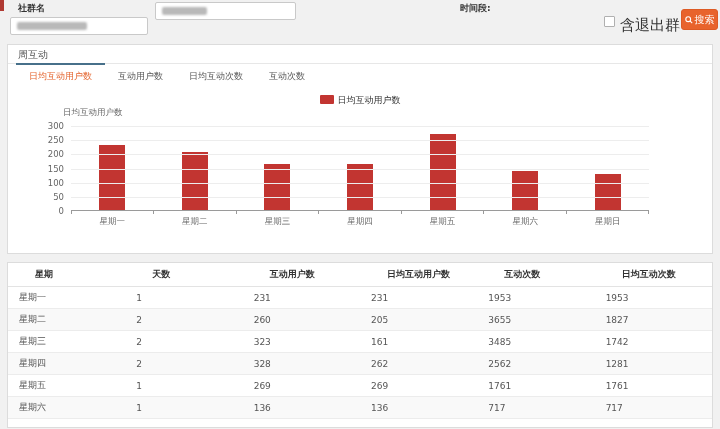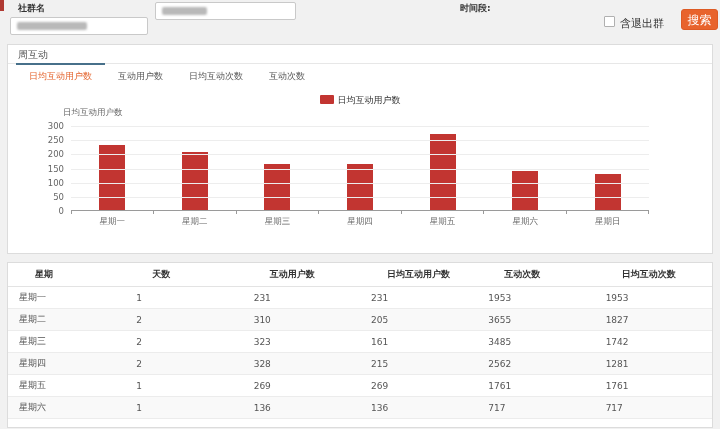--- a/index.html
+++ b/index.html
@@ -15,22 +15,22 @@
   
   .filter-bar { position:absolute; left:0; top:0; width:720px; height:42px; }
   .field { position:absolute; top:2px; }
   .field-label { display:block; font-weight:bold; font-size:9px; color:#333; margin-bottom:2px;margin-left:8px; }
   .input-box { background:#fff; border:1px solid #c9c9c9; border-radius:2px; height:18px; display:flex; align-items:center; padding:0 6px; }
   .redacted { display:inline-block; height:8px; background:#b9b9b9; border-radius:2px; filter:blur(1.3px); }
   .r-w70 { width:70px; } .r-w45 { width:45px; } .r-w42 { width:42px; }
   .date-box { background:#efefef; border:1px solid #c9c9c9; border-radius:2px; height:18px; display:flex; align-items:center; gap:4px; padding:0 6px; color:#555; }
   .cal-icon { width:9px; height:9px; border:1px solid #777; border-top:3px solid #777; border-radius:1px; display:inline-block; }
   .checkbox { position:absolute; left:604px; top:16px; width:11px; height:11px; background:#fff; border:1px solid #b0b0b0; border-radius:1px; }
-  .checkbox-label { position:absolute; left:620px; top:16px; font-size:11px; color:#333; }
-  .search-btn { position:absolute; left:681px; top:9px; width:37px; height:21px; background:#e8632c; border:1px solid #dd5a24; border-radius:3px; color:#fff; display:flex; align-items:center; justify-content:center; gap:2px; font-size:12px; cursor:pointer;flex-direction:column; }
+  .checkbox-label { position:absolute; left:620px; top:16px; font-size:15px; color:#333; }
+  .search-btn { position:absolute; left:681px; top:9px; width:37px; height:21px; background:#e8632c; border:1px solid #dd5a24; border-radius:3px; color:#fff; display:flex; align-items:center; justify-content:center; gap:2px; font-size:10px; cursor:pointer; }
 
   
   .panel { position:absolute; left:7px; width:706px; background:#fff; border:1px solid #dcdcdc; }
   #panel-week { top:44px; height:210px; }
   #panel-table { top:262px; height:166px; overflow:hidden; }
 
   .pw-header { height:19px; line-height:19px; padding-left:10px; font-size:10px; color:#555; border-bottom:1px solid #e7e7e7; }
   .tabs { display:flex; padding-left:8px; }
   .tab { position:relative; padding:6px 13px 5px; font-size:9px; color:#555; cursor:pointer; }
   .tab.active { color:#e4632c; }
@@ -191,38 +191,38 @@
           <td>星期一</td>
           <td>1</td>
           <td>231</td>
           <td>231</td>
           <td>1953</td>
           <td>1953</td>
         </tr>
         <tr>
           <td>星期二</td>
           <td>2</td>
-          <td>310</td>
+          <td>260</td>
           <td>205</td>
           <td>3655</td>
           <td>1827</td>
         </tr>
         <tr>
           <td>星期三</td>
           <td>2</td>
           <td>323</td>
           <td>161</td>
           <td>3485</td>
           <td>1742</td>
         </tr>
         <tr>
           <td>星期四</td>
           <td>2</td>
           <td>328</td>
-          <td>215</td>
+          <td>262</td>
           <td>2562</td>
           <td>1281</td>
         </tr>
         <tr>
           <td>星期五</td>
           <td>1</td>
           <td>269</td>
           <td>269</td>
           <td>1761</td>
           <td>1761</td>

